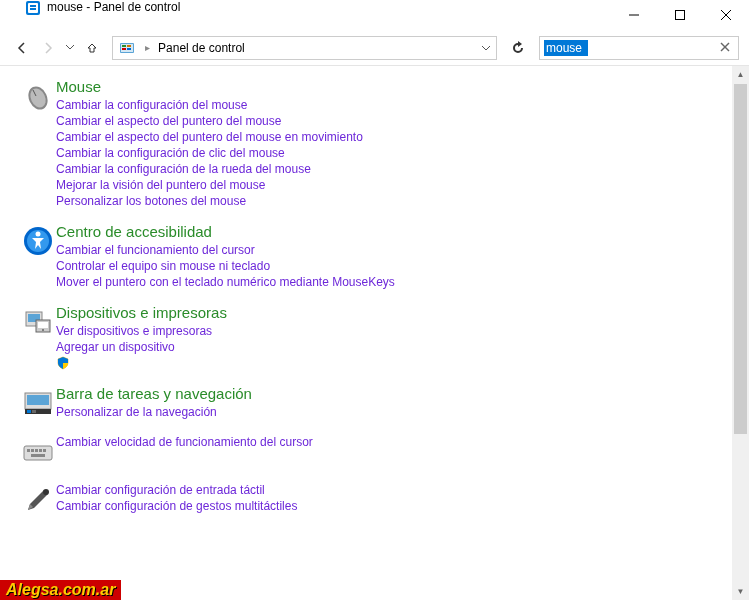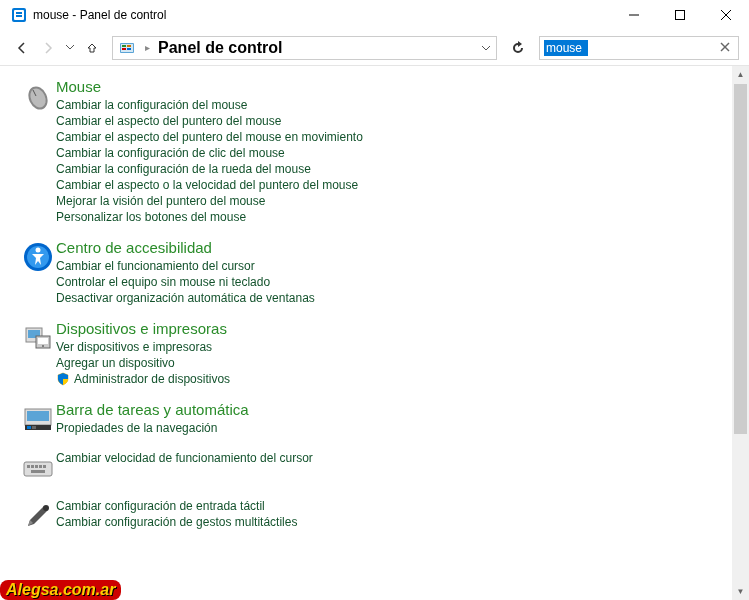--- a/index.html
+++ b/index.html
@@ -1,50 +1,50 @@
 <!DOCTYPE html>
 <html><head>
   <meta charset="utf-8">
   <style>
     * { box-sizing: border-box; margin: 0; padding: 0; }
     body { font-family: "Segoe UI", Tahoma, sans-serif; font-size: 12px; background: #fff; color: #000; width: 749px; height: 600px; overflow: hidden; position: relative; }
     
-    .titlebar { height: 30px; display: flex; align-items: center; padding: 0 0 0 11px; }
+    .titlebar { height: 30px; display: flex; padding: 0 0 0 25px; }
     .titlebar-icon { width: 16px; height: 16px; margin-right: 6px; display: inline-flex; align-items: center; justify-content: center; }
     .titlebar-text { flex: 1; font-size: 12px; color: #000; }
     .window-controls { display: flex; }
     .window-btn { width: 46px; height: 30px; display: flex; align-items: center; justify-content: center; cursor: pointer; }
     
     .toolbar { height: 36px; display: flex; align-items: center; padding: 0 10px; border-bottom: 1px solid #e5e5e5; gap: 2px; }
     .nav-btn { width: 24px; height: 24px; display: flex; align-items: center; justify-content: center; cursor: pointer; border-radius: 2px; color: #555; }
     .nav-btn.disabled { color: #ccc; cursor: default; }
     .dropdown-arrow { font-size: 8px; color: #555; padding: 0 4px; cursor: pointer; }
     
     .address-bar { flex: 1; height: 24px; border: 1px solid #ccc; display: flex; align-items: center; margin: 0 6px; background: #fff; }
     .address-bar .cp-icon { width: 20px; height: 20px; margin: 0 4px; display: flex; align-items: center; justify-content: center; }
     .address-bar .sep { color: #888; font-size: 10px; padding: 0 4px; }
-    .address-bar .crumb { font-size: 16px; padding: 0 4px; font-weight: bold; }
+    .address-bar .crumb { font-size: 12px; padding: 0 4px; }
     .address-bar .expand { margin-left: auto; padding: 0 6px; color: #555; cursor: pointer; font-size: 10px; }
     .refresh-btn { width: 26px; height: 24px; display: flex; align-items: center; justify-content: center; cursor: pointer; margin-right: 6px; }
     
     .search-bar { width: 200px; height: 24px; border: 1px solid #ccc; display: flex; align-items: center; padding: 0 4px; background: #fff; position: relative; }
     .search-bar input { border: none; outline: none; flex: 1; font-size: 12px; background: #0078d7; color: #fff; padding: 1px 2px; width: 44px; flex: 0 0 auto; }
     .search-rest { flex: 1; }
     .search-clear { cursor: pointer; color: #666; padding: 0 4px; }
     
     .content { padding: 12px 20px 0 20px; height: calc(100% - 66px - 24px); overflow-y: auto; }
     .section { display: flex; margin-bottom: 14px; }
     .section-icon { width: 36px; flex-shrink: 0; padding-top: 2px; display: flex; justify-content: center; align-items: flex-start; }
     .section-body { flex: 1; }
     .section-title { color: #2a8c2a; font-size: 15px; margin-bottom: 2px; cursor: pointer; }
     .section-links { display: flex; flex-direction: column; }
-    .section-link { color: #14532d; font-size: 12px; padding: 1px 0; cursor: pointer; display: flex; gap: 4px; }
+    .section-link { color: #6d28d9; font-size: 12px; padding: 1px 0; cursor: pointer; display: flex; gap: 4px; }
     .shield-icon { width: 14px; height: 14px; flex-shrink: 0; }
     
-    .watermark { position: absolute; bottom: 0; left: 0; background: #cc0000; color: #ffcc00; font-family: "Arial Black", sans-serif; font-weight: bold; font-style: italic; font-size: 16px; padding: 1px 6px; text-shadow: 1px 1px 0 #000; border-radius: 8px; }
+    .watermark { position: absolute; bottom: 0; left: 0; background: #cc0000; color: #ffcc00; font-family: "Arial Black", sans-serif; font-weight: bold; font-style: italic; font-size: 16px; padding: 1px 6px; text-shadow: 1px 1px 0 #000; }
     
     .scrollbar { position: absolute; right: 0; top: 66px; bottom: 0; width: 17px; background: #f0f0f0; }
     .scrollbar-thumb { position: absolute; left: 2px; right: 2px; top: 18px; height: 350px; background: #ccc; border-radius: 0; }
     .scrollbar-btn { position: absolute; left: 0; right: 0; height: 17px; display: flex; align-items: center; justify-content: center; color: #666; font-size: 8px; cursor: pointer; }
     .scrollbar-btn.up { top: 0; }
     .scrollbar-btn.down { bottom: 0; }
   </style>
 </head>
 <body>
 
@@ -158,23 +158,20 @@
           <a class="section-link">
             <span>Cambiar el aspecto del puntero del mouse en movimiento</span>
           </a>
           <a class="section-link">
             <span>Cambiar la configuración de clic del mouse</span>
           </a>
           <a class="section-link">
             <span>Cambiar la configuración de la rueda del mouse</span>
           </a>
           <a class="section-link">
-            <span>Cambiar el aspecto o la velocidad del puntero del mouse</span>
-          </a>
-          <a class="section-link">
             <span>Mejorar la visión del puntero del mouse</span>
           </a>
           <a class="section-link">
             <span>Personalizar los botones del mouse</span>
           </a>
         </div>
       </div>
     </div>
     <div class="section">
       <div class="section-icon">
@@ -188,21 +185,21 @@
       <div class="section-body">
         <div class="section-title">Centro de accesibilidad</div>
         <div class="section-links">
           <a class="section-link">
             <span>Cambiar el funcionamiento del cursor</span>
           </a>
           <a class="section-link">
             <span>Controlar el equipo sin mouse ni teclado</span>
           </a>
           <a class="section-link">
-            <span>Desactivar organización automática de ventanas</span>
+            <span>Mover el puntero con el teclado numérico mediante MouseKeys</span>
           </a>
         </div>
       </div>
     </div>
     <div class="section">
       <div class="section-icon">
         <svg width="32" height="32" viewBox="0 0 32 32">
           <rect x="4" y="6" width="16" height="14" fill="#ddd" stroke="#888"></rect>
           <rect x="6" y="8" width="12" height="8" fill="#5ba4d6"></rect>
           <rect x="14" y="14" width="14" height="12" fill="#ccc" stroke="#666"></rect>
@@ -219,40 +216,39 @@
           <a class="section-link">
             <span>Agregar un dispositivo</span>
           </a>
           <a class="section-link">
             <span class="shield-icon"><svg width="14" height="14" viewBox="0 0 14 14">
                 <path d="M7 1 L12 3 L12 7 C12 10 9 12 7 13 C5 12 2 10 2 7 L2 3 Z" fill="#ffcc00" stroke="#cc9900" stroke-width="0.5"></path>
                 <path d="M7 1 L7 13 C5 12 2 10 2 7 L2 3 Z" fill="#0078d7"></path>
                 <path d="M7 1 L12 3 L12 7 L7 7 Z" fill="#0078d7"></path>
                 <path d="M7 7 L12 7 C12 10 9 12 7 13 Z" fill="#ffcc00"></path>
               </svg></span>
-            <span>Administrador de dispositivos</span>
           </a>
         </div>
       </div>
     </div>
     <div class="section">
       <div class="section-icon">
         <svg width="32" height="32" viewBox="0 0 32 32">
           <rect x="3" y="6" width="26" height="16" fill="#ddd" stroke="#888"></rect>
           <rect x="5" y="8" width="22" height="10" fill="#5ba4d6"></rect>
           <rect x="3" y="22" width="26" height="5" fill="#333"></rect>
           <rect x="5" y="23" width="4" height="3" fill="#0078d7"></rect>
           <rect x="10" y="23" width="4" height="3" fill="#666"></rect>
         </svg>
       </div>
       <div class="section-body">
-        <div class="section-title">Barra de tareas y automática</div>
-        <div class="section-links">
-          <a class="section-link">
-            <span>Propiedades de la navegación</span>
+        <div class="section-title">Barra de tareas y navegación</div>
+        <div class="section-links">
+          <a class="section-link">
+            <span>Personalizar de la navegación</span>
           </a>
         </div>
       </div>
     </div>
     <div class="section">
       <div class="section-icon">
         <svg width="32" height="32" viewBox="0 0 32 32">
           <rect x="2" y="10" width="28" height="14" rx="2" fill="#ddd" stroke="#888"></rect>
           <rect x="5" y="13" width="3" height="3" fill="#888"></rect>
           <rect x="9" y="13" width="3" height="3" fill="#888"></rect>

